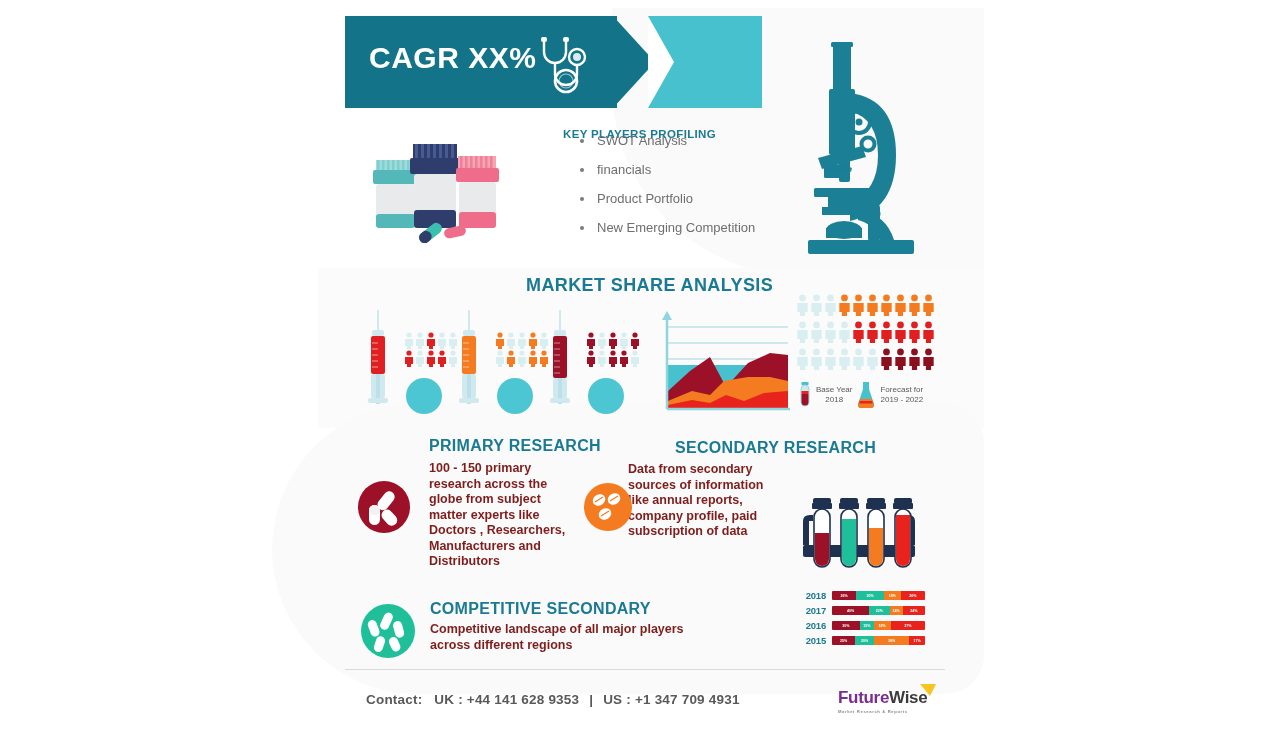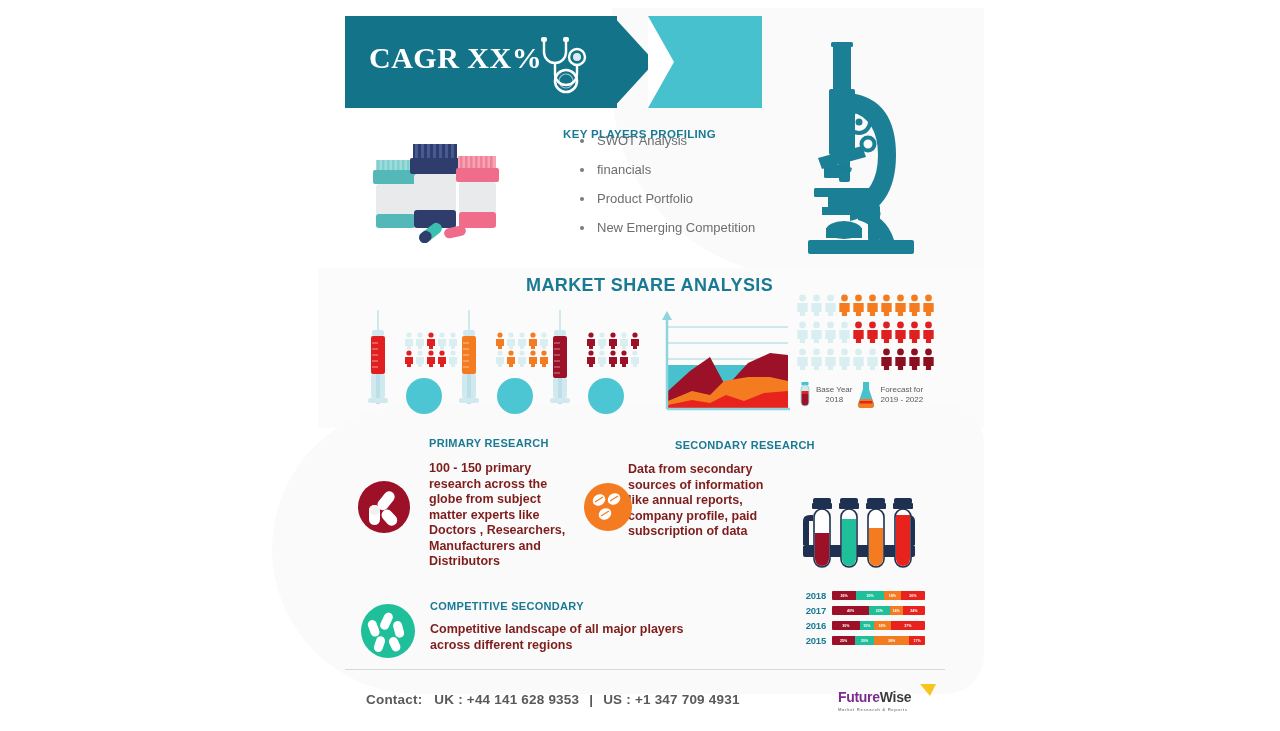--- a/index.html
+++ b/index.html
@@ -18,21 +18,21 @@
   .bg-blob-main{
     position:absolute;left:272px;top:404px;width:712px;height:290px;
     background:#fafafa;border-radius:150px 40px 40px 150px;
   }
   .bg-blob-mid{
     position:absolute;left:318px;top:268px;width:666px;height:160px;
     background:#fbfbfb;
   }
 
   
-  .banner{position:absolute;left:345px;top:16px;width:417px;height:92px;font-family:Liberation Serif, serif;}
+  .banner{position:absolute;left:345px;top:16px;width:417px;height:92px;}
   .banner-dark{
     position:absolute;left:0;top:0;width:272px;height:92px;background:#127389;
   }
   .banner-arrow{
     position:absolute;left:268px;top:0;width:0;height:0;
     border-top:46px solid transparent;border-bottom:46px solid transparent;
     border-left:42px solid #127389;
   }
   .banner-light{
     position:absolute;left:303px;top:0;width:114px;height:92px;background:#46c1cd;
@@ -90,21 +90,21 @@
   .forecast{position:absolute;left:796px;top:294px;width:160px;}
   .frow{display:flex;gap:1px;margin-bottom:5px;height:22px;align-items:flex-end;}
   .legend{
     position:absolute;left:798px;top:382px;width:160px;
     display:flex;align-items:center;gap:4px;
   }
   .legend-text{font-size:8px;color:#58595b;line-height:10px;text-align:center;}
 
   
   .icon-circle{position:absolute;border-radius:50%;}
-  .res-title{font-size:11px;font-weight:bold;letter-spacing:.3px;color:#1a7a93;}
+  .res-title{font-size:16px;font-weight:bold;letter-spacing:.3px;color:#1a7a93;}
   .res-body{font-size:12.5px;color:#7f1d1d;font-weight:600;line-height:15.5px;}
 
   .primary-title{position:absolute;left:429px;top:437px;}
   .primary-body{position:absolute;left:429px;top:461px;width:152px;}
   .primary-icon{left:358px;top:481px;width:52px;height:52px;background:#9c1127;}
 
   .secondary-title{position:absolute;left:675px;top:439px;}
   .secondary-body{position:absolute;left:628px;top:462px;width:150px;}
   .secondary-icon{left:584px;top:483px;width:48px;height:48px;background:#f47b20;}
 
@@ -125,21 +125,21 @@
     justify-content:center;font-weight:bold;overflow:hidden;}
 
   
   .divider{position:absolute;left:345px;top:669px;width:600px;height:1px;background:#d9d9d9;}
   .contact{
     position:absolute;left:366px;top:692px;
     font-size:13.5px;font-weight:bold;color:#58595b;letter-spacing:.2px;
   }
   .contact .lbl{margin-right:8px;}
   .logo{position:absolute;left:838px;top:688px;}
-  .logo-main{font-size:14px;font-weight:bold;letter-spacing:-.3px;}
+  .logo-main{font-size:17px;font-weight:bold;letter-spacing:-.3px;}
   .logo-f{color:#7b2d8e;}
   .logo-w{color:#3b3b3b;}
   .logo-tag{font-size:4.2px;color:#8a8a8a;letter-spacing:.6px;margin-top:1px;font-weight:bold;}
 </style>
 </head>
 <body>
 
 <div class="canvas">
 
   <div class="bg-blob-top"></div>

